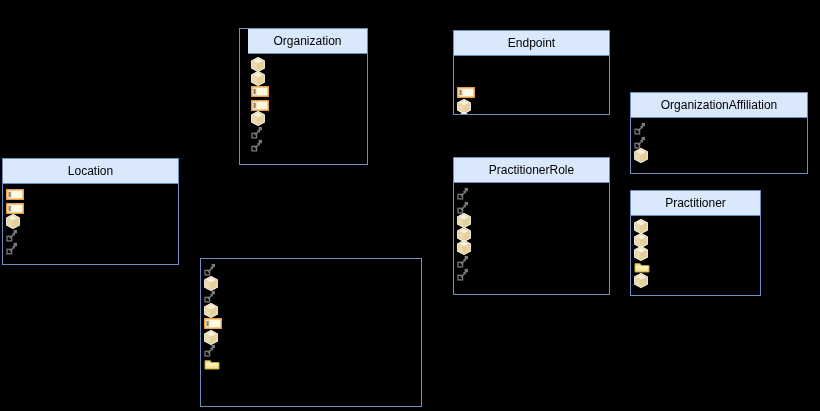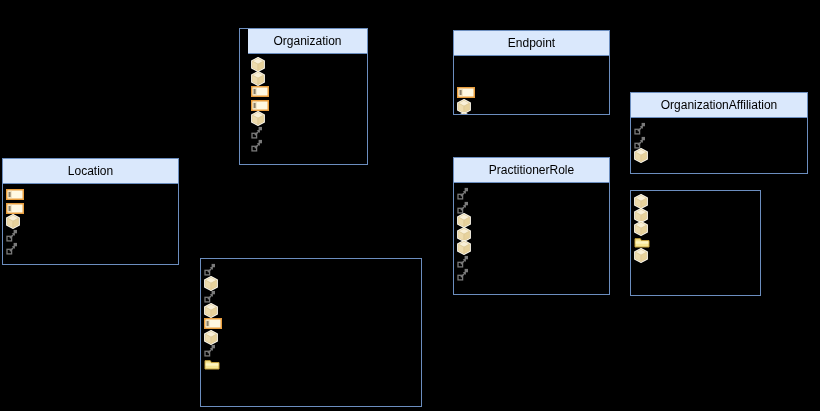--- a/index.html
+++ b/index.html
@@ -339,20 +339,23 @@
               <line x1="3.8" y1="9.2" x2="8" y2="5" stroke="#7a7a7a" stroke-width="1.3"></line>
               <polygon points="5.8,4 8.9,4 8.9,7.1" fill="#7a7a7a"></polygon>
               <rect x="7.6" y="0.9" width="3.4" height="3.4" fill="#7a7a7a"></rect>
             </svg>
           </span>
         </div>
       </div>
     </div>
 
     <div class="class-box" style="left: 630px; top: 190px; width: 131px; height: 106px;">
+      <div class="box-header">
+        <span class="box-title">Practitioner</span>
+      </div>
       <div class="box-body">
         <div class="icon-row">
           <span>
             <svg width="14" height="15" viewBox="0 0 14 15">
               <polygon points="7,0.7 13.2,4 13.2,11 7,14.3 0.8,11 0.8,4" fill="#f2e4c0" stroke="#fdfaf0" stroke-width="1.4"></polygon>
               <polygon points="7,1.3 12.6,4.2 7,7.2 1.4,4.2" fill="#f9f0d8" stroke="#dcc896" stroke-width="0.6"></polygon>
               <polygon points="1.4,4.2 7,7.2 7,13.7 1.4,10.8" fill="#eedcae" stroke="#dcc896" stroke-width="0.6"></polygon>
               <polygon points="12.6,4.2 7,7.2 7,13.7 12.6,10.8" fill="#e7d29c" stroke="#dcc896" stroke-width="0.6"></polygon>
             </svg>
           </span>

